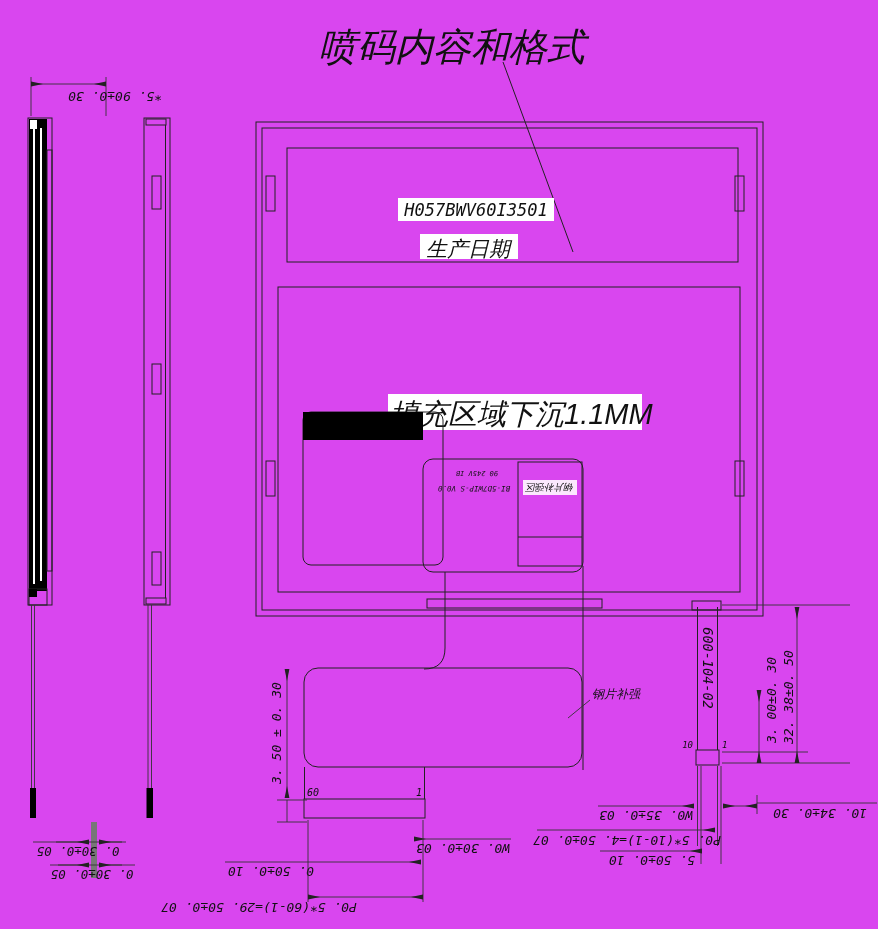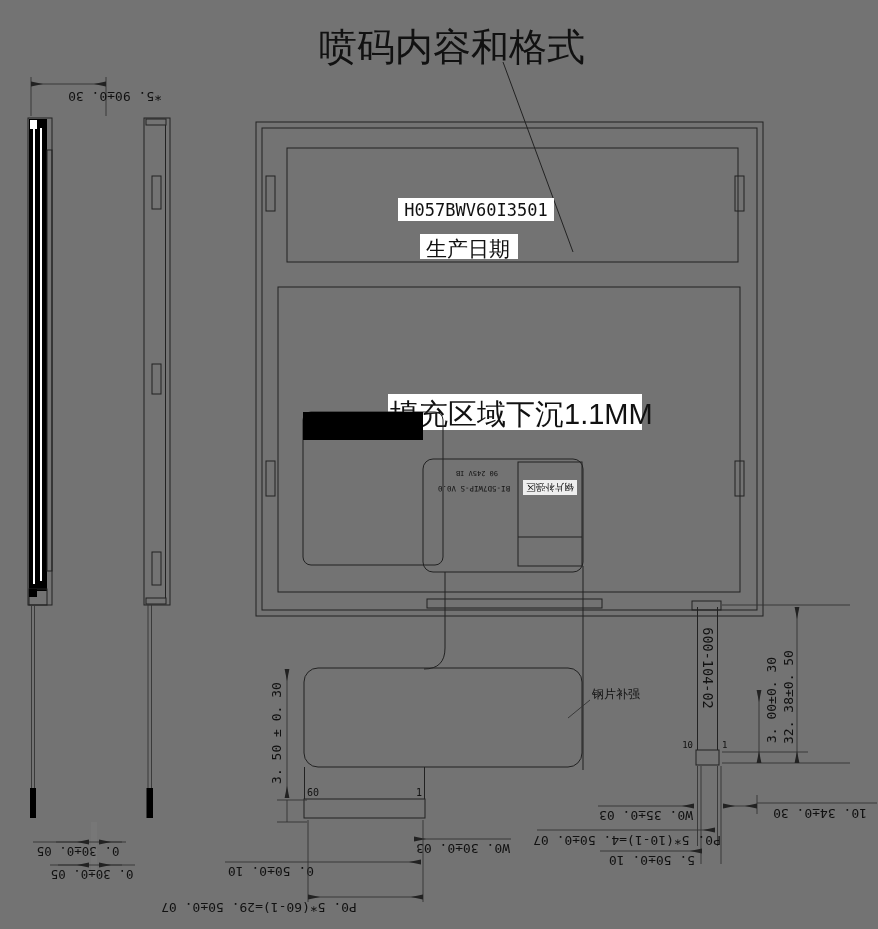--- a/index.html
+++ b/index.html
@@ -1,17 +1,17 @@
 <!DOCTYPE html>
 <html><head>
 <meta charset="utf-8">
 <style>
   html,body{margin:0;padding:0;background:#fff;}
-  .canvas{position:relative;width:878px;height:929px;background:#737373;overflow:hidden;
-          font-family:"Liberation Sans",sans-serif;}
+  .canvas{position:relative;width:878px;height:929px;background:#d946ef;overflow:hidden;
+          font-family:"Liberation Sans",sans-serif;font-style:italic;}
   svg{position:absolute;left:0;top:0;}
   svg text{fill:#111;}
   .cjk{font-family:"Liberation Sans",sans-serif;}
   .dim{font-family:"DejaVu Sans Mono",monospace;}
   .ln{stroke:#222;stroke-width:1;fill:none;}
   .thin{stroke:#333;stroke-width:0.9;fill:none;}
 </style>
 </head>
 <body>
 

